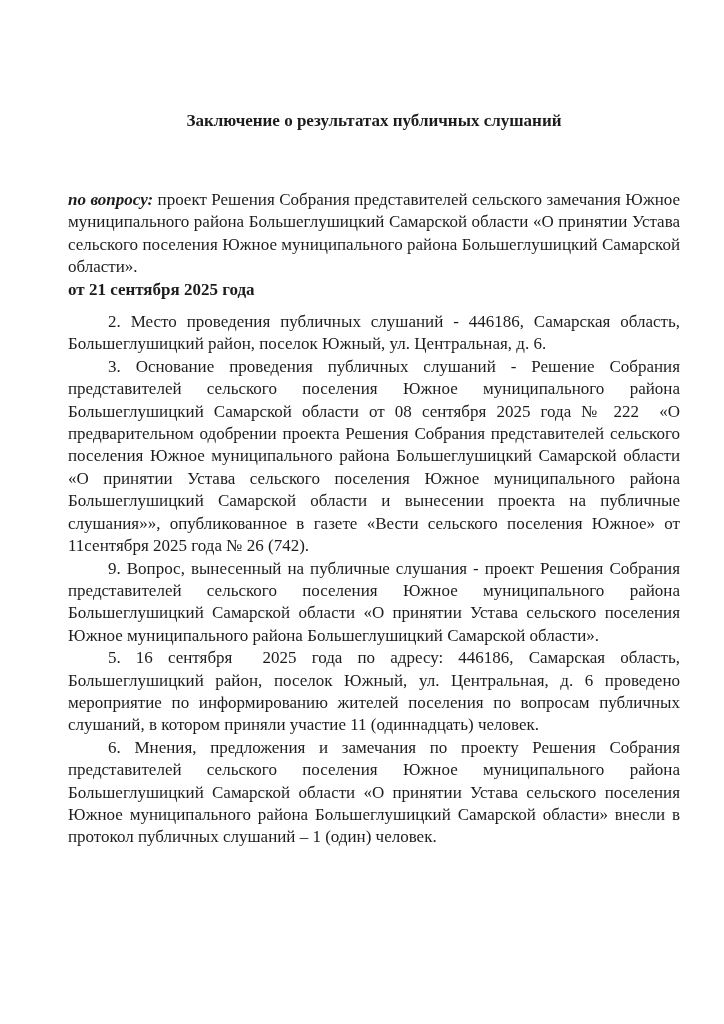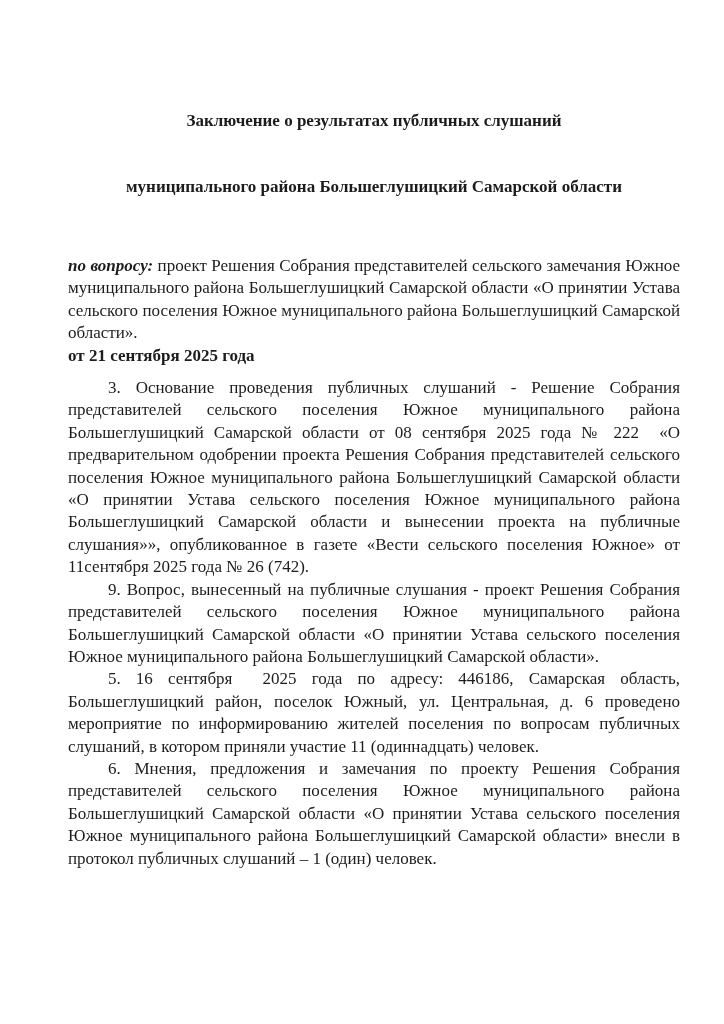--- a/index.html
+++ b/index.html
@@ -47,25 +47,25 @@
     white-space: pre-wrap;
   }
 </style>
 </head>
 <body>
 
 <div class="page">
 
   <div class="title-block">
     <div class="title-line">Заключение о результатах публичных слушаний</div>
-    <div class="title-line">муниципального района Большеглушицкий Самарской области</div>
   </div>
 
   <p class="intro"><span class="intro-label">по вопросу:</span><span> проект Решения Собрания представителей сельского замечания Южное муниципального района Большеглушицкий Самарской области «О принятии Устава сельского поселения Южное муниципального района Большеглушицкий Самарской области».</span></p>
 
   <p class="date-line">от 21 сентября 2025 года</p>
 
+  <p class="para">2. Место проведения публичных слушаний - 446186, Самарская область, Большеглушицкий район, поселок Южный, ул. Центральная, д. 6.</p>
   <p class="para">3. Основание проведения публичных слушаний - Решение Собрания представителей сельского поселения Южное муниципального района Большеглушицкий Самарской области от 08 сентября 2025 года № 222  «О предварительном одобрении проекта Решения Собрания представителей сельского поселения Южное муниципального района Большеглушицкий Самарской области «О принятии Устава сельского поселения Южное муниципального района Большеглушицкий Самарской области и вынесении проекта на публичные слушания»», опубликованное в газете «Вести сельского поселения Южное» от 11сентября 2025 года № 26 (742).</p>
   <p class="para">9. Вопрос, вынесенный на публичные слушания - проект Решения Собрания представителей сельского поселения Южное муниципального района Большеглушицкий Самарской области «О принятии Устава сельского поселения Южное муниципального района Большеглушицкий Самарской области».</p>
   <p class="para">5. 16 сентября  2025 года по адресу: 446186, Самарская область, Большеглушицкий район, поселок Южный, ул. Центральная, д. 6 проведено мероприятие по информированию жителей поселения по вопросам публичных слушаний, в котором приняли участие 11 (одиннадцать) человек.</p>
   <p class="para">6. Мнения, предложения и замечания по проекту Решения Собрания представителей сельского поселения Южное муниципального района Большеглушицкий Самарской области «О принятии Устава сельского поселения Южное муниципального района Большеглушицкий Самарской области» внесли в протокол публичных слушаний – 1 (один) человек.</p>
 
 </div>
 
 </body></html>

